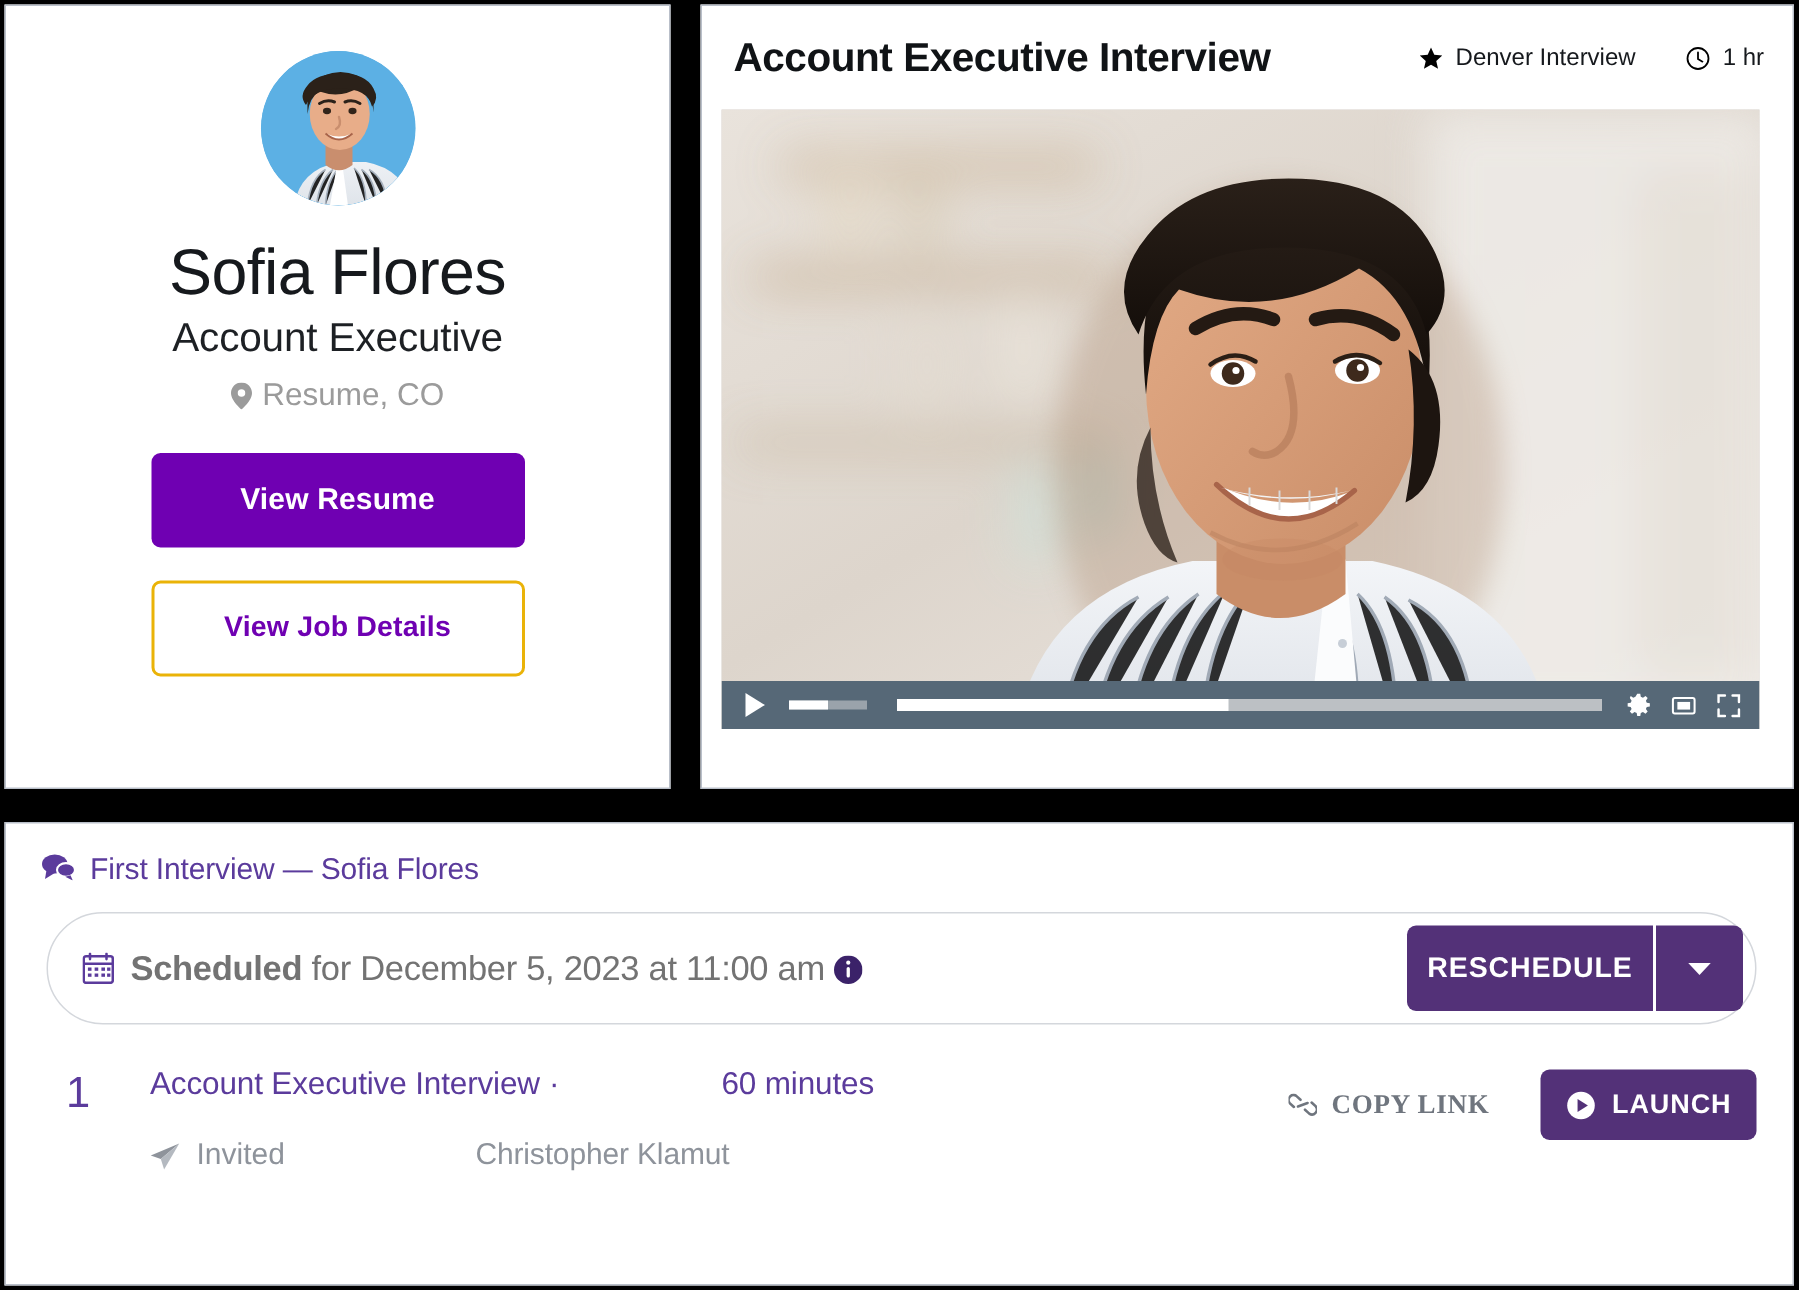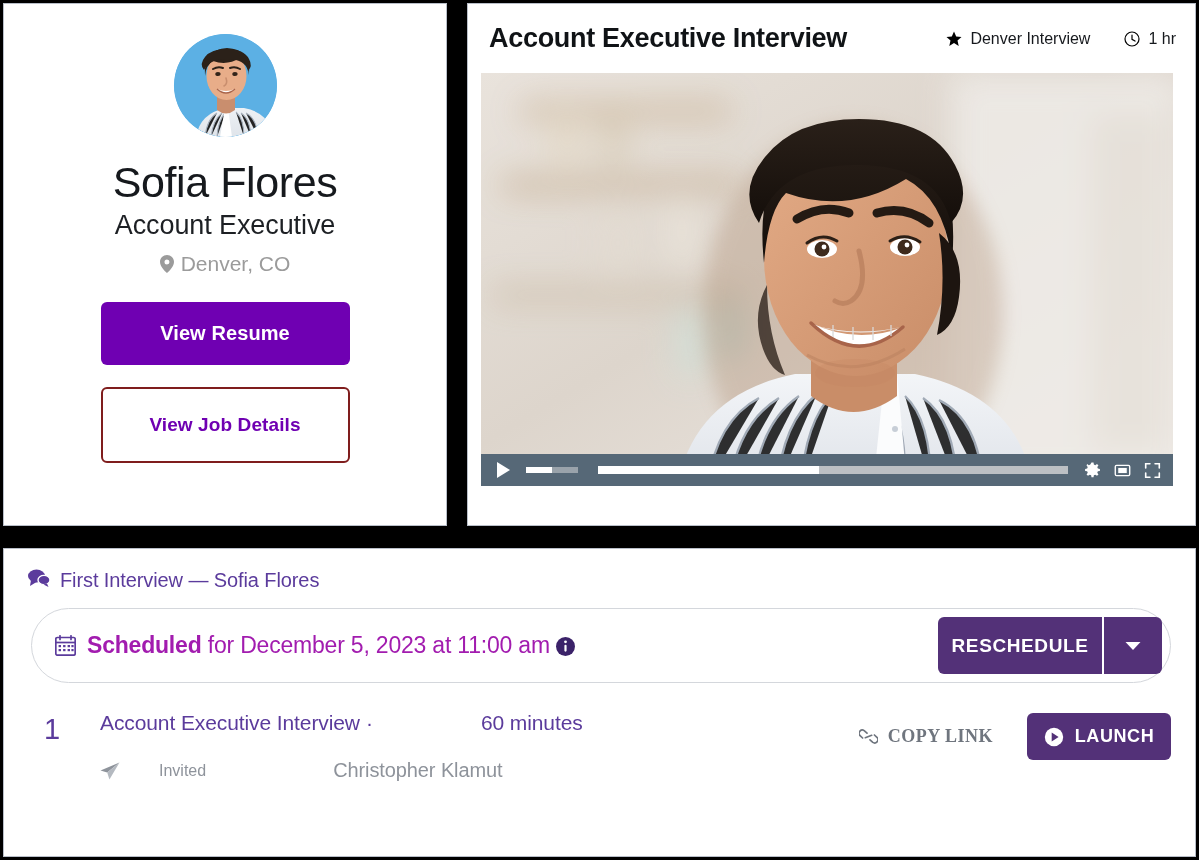--- a/index.html
+++ b/index.html
@@ -94,23 +94,23 @@
     font-size: 20px;
     font-weight: 700;
     font-family: "Liberation Sans", sans-serif;
     cursor: pointer;
     letter-spacing: 0.1px;
   }
 
   .btn-primary-outline {
     margin-top: 22px;
     width: 249px;
-    height: 76px;
+    height: 64px;
     background: #ffffff;
-    border: 2px solid #7f1d1d;
+    border: 2px solid #eab308;
     border-radius: 6px;
     color: #6f00b2;
     font-size: 19px;
     font-weight: 700;
     font-family: "Liberation Sans", sans-serif;
     cursor: pointer;
     letter-spacing: 0.1px;
   }
 
   
@@ -238,21 +238,21 @@
   }
 
   .sched-left {
     display: flex;
     align-items: center;
     gap: 11px;
   }
   .cal-icon { display:block; width: 21px; height: 21px; }
   .sched-text {
     font-size: 23px;
-    color: #a21caf;
+    color: #737373;
     letter-spacing: -0.2px;
     white-space: nowrap;
   }
   .sched-text b { font-weight: 700; }
   .info-icon { display:inline-block; vertical-align: -3px; width:19px; height:19px; margin-left: 6px; }
 
   .sched-actions {
     margin-left: auto;
     display: flex;
     align-items: stretch;
@@ -317,23 +317,22 @@
     letter-spacing: -0.1px;
   }
 
   .iv-row-line2 {
     margin-top: 24px;
     display: flex;
     align-items: center;
   }
   .send-icon { display:block; width: 20px; height: 18px; margin-right: 11px; }
   .iv-row-status {
-    font-size: 16px;
+    font-size: 20px;
     color: #8e939b;
-    margin-left: 28px;
   }
   .iv-row-person {
     margin-left: 127px;
     font-size: 20px;
     color: #8e939b;
     letter-spacing: -0.1px;
   }
 
   .iv-row-actions {
     display: flex;
@@ -431,21 +430,21 @@
 
       <div class="profile-name">Sofia Flores</div>
       <div class="profile-title">Account Executive</div>
 
       <div class="profile-location">
         <span>
           <svg class="pin-icon" viewBox="0 0 14 18" xmlns="http://www.w3.org/2000/svg" aria-hidden="true">
             <path d="M7 0C3.13 0 0 3.13 0 7c0 5.25 7 11 7 11s7-5.75 7-11c0-3.87-3.13-7-7-7zm0 9.5A2.5 2.5 0 1 1 7 4.5a2.5 2.5 0 0 1 0 5z" fill="#9b9b9b"></path>
           </svg>
         </span>
-        <span>Denver, CO</span>
+        <span>Resume, CO</span>
       </div>
 
       <button class="btn-primary-solid">View Resume</button>
       <button class="btn-primary-outline">View Job Details</button>
     </div>
 
     <div class="card interview-card">
 
       <div class="iv-header">
         <div class="iv-title">Account Executive Interview</div>

